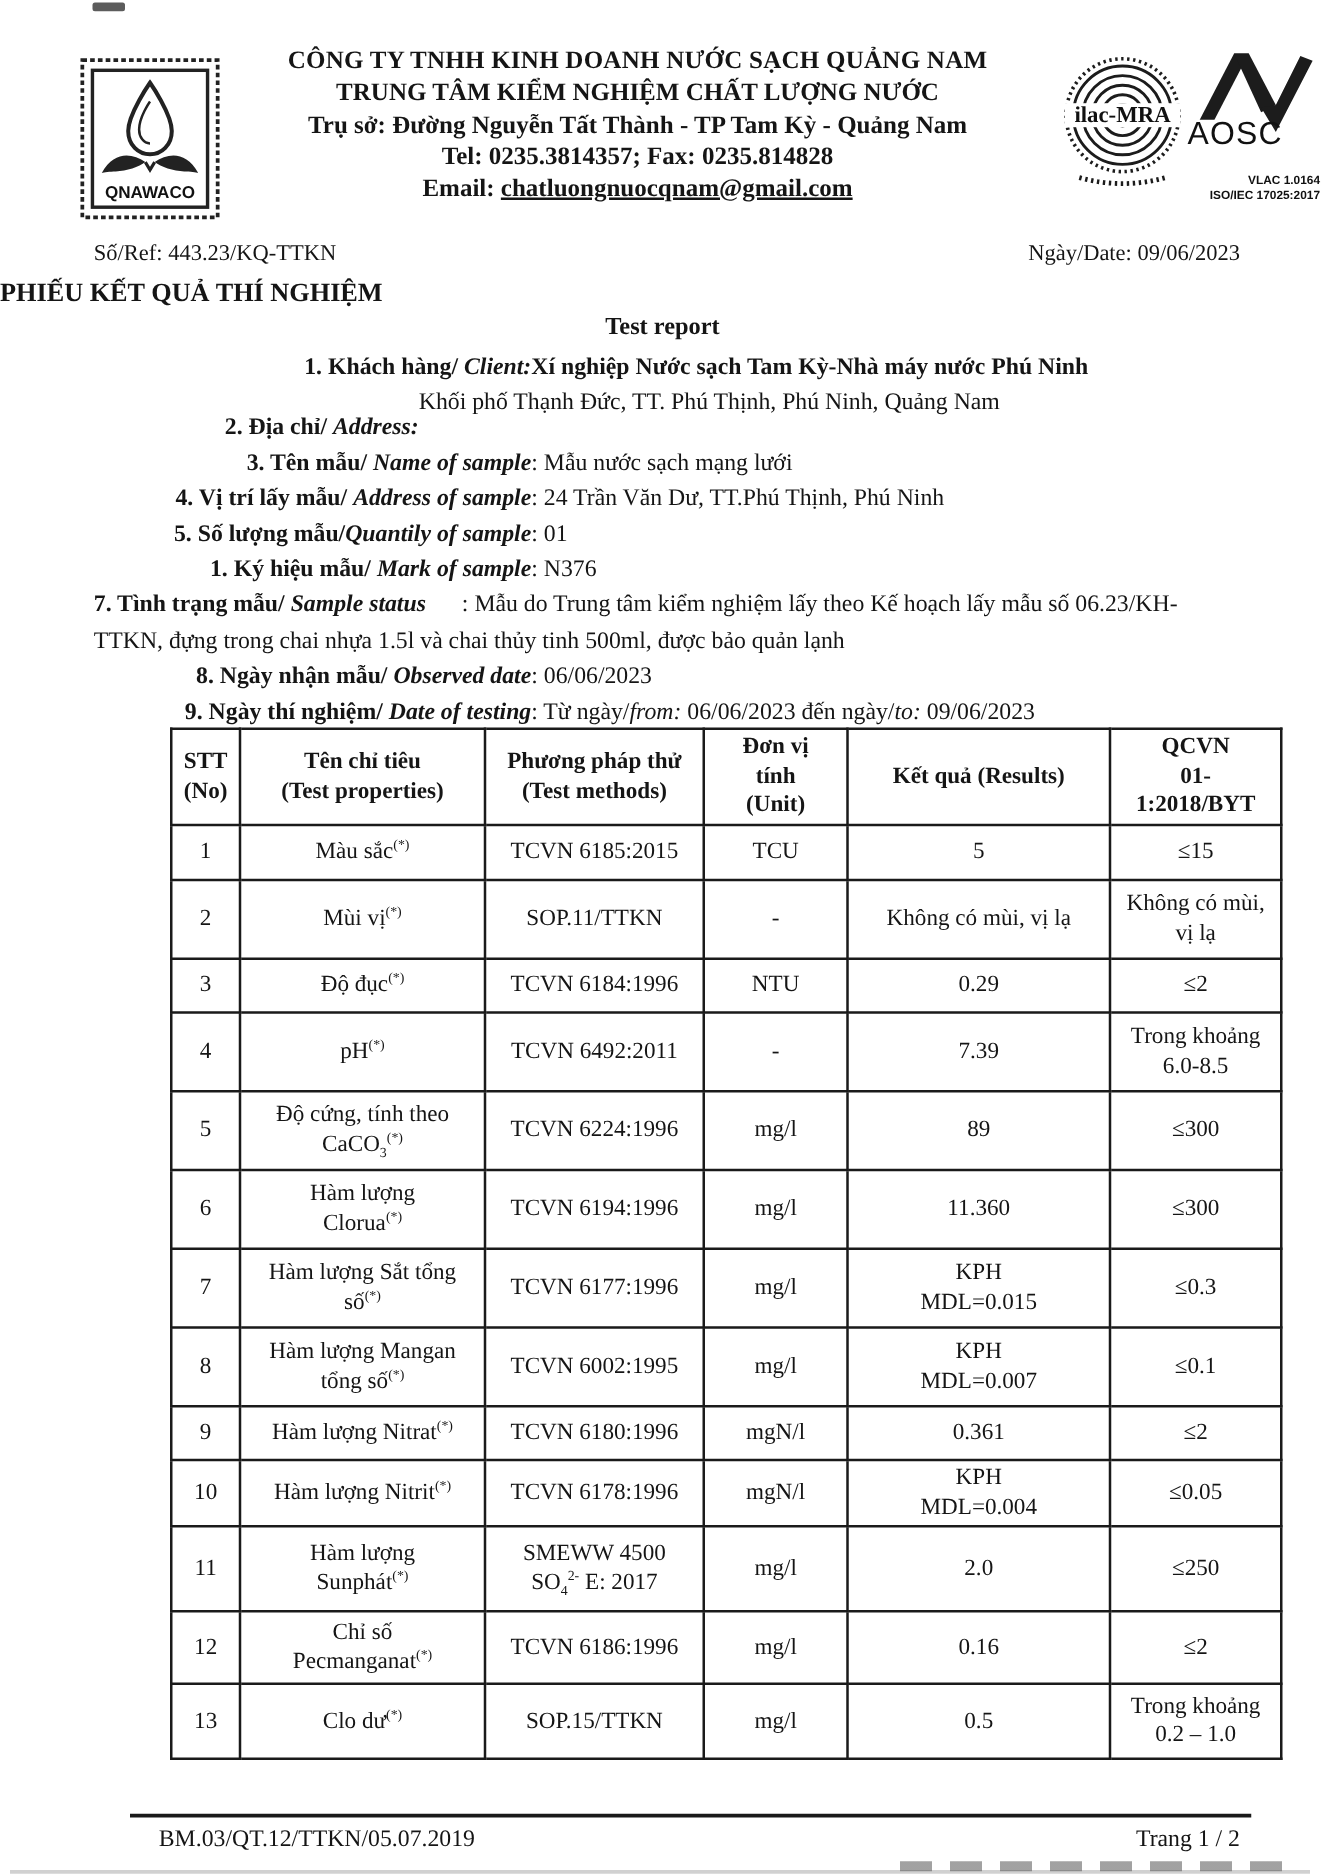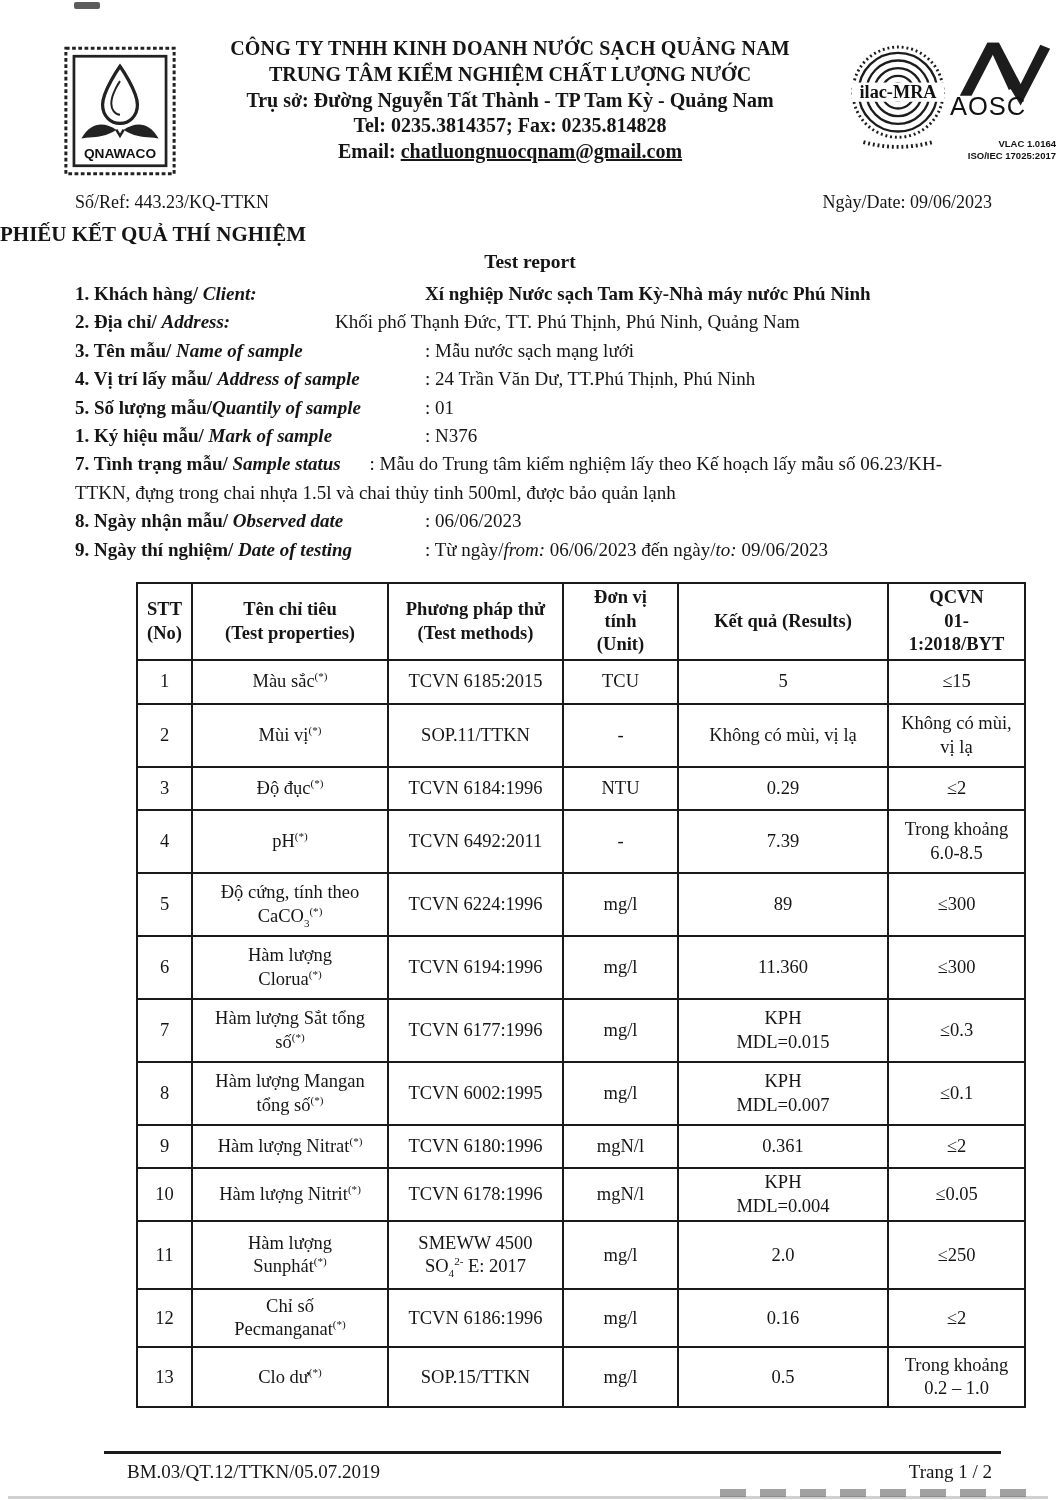--- a/index.html
+++ b/index.html
@@ -20,22 +20,22 @@
   .ilac-seal{position:absolute;left:850px;top:40px;width:96px;height:112px;}
   .aosc{position:absolute;left:946px;top:34px;width:110px;text-align:right;}
   .aosc-sub{font-family:"Liberation Sans","DejaVu Sans",sans-serif;font-size:9.5px;font-weight:bold;line-height:12px;color:#111;}
   
   .ref-row{position:absolute;left:75px;top:192px;width:917px;display:flex;justify-content:space-between;font-size:18px;}
   .doc-title{position:absolute;left:0;top:222px;width:100%;text-align:left;font-size:21px;font-weight:bold;}
   .doc-subtitle{position:absolute;left:0;top:251px;width:100%;text-align:center;font-size:19.5px;font-weight:bold;}
   
   .items{position:absolute;left:75px;top:280px;width:917px;font-size:19px;line-height:28.4px;}
   .item{display:flex;}
-  .item .lbl{font-weight:bold;flex:0 0 350px;}
-  .item .lbl.w260{flex:0 0 260px;}
+  .item .lbl{font-weight:bold;flex:0 0 350px;text-align:right;}
+  .item .lbl.w260{flex:0 0 260px;margin-top:20px;}
   .item .lbl i{font-weight:bold;}
   .item .val{flex:1 1 auto;}
   .item .val.vb{font-weight:600;}
   .item-block{display:block;}
   .item-block .lbl-inline{font-weight:bold;}
   .item-block .val-inline{padding-left:24px;}
   
   .tbl-wrap{position:absolute;left:136px;top:582px;width:888px;}
   table{border-collapse:collapse;width:100%;table-layout:fixed;font-size:18.5px;}
   th,td{border:2px solid #1a1a1a;text-align:center;vertical-align:middle;padding:2px 5px;line-height:1.28;box-sizing:border-box;overflow:hidden;}

